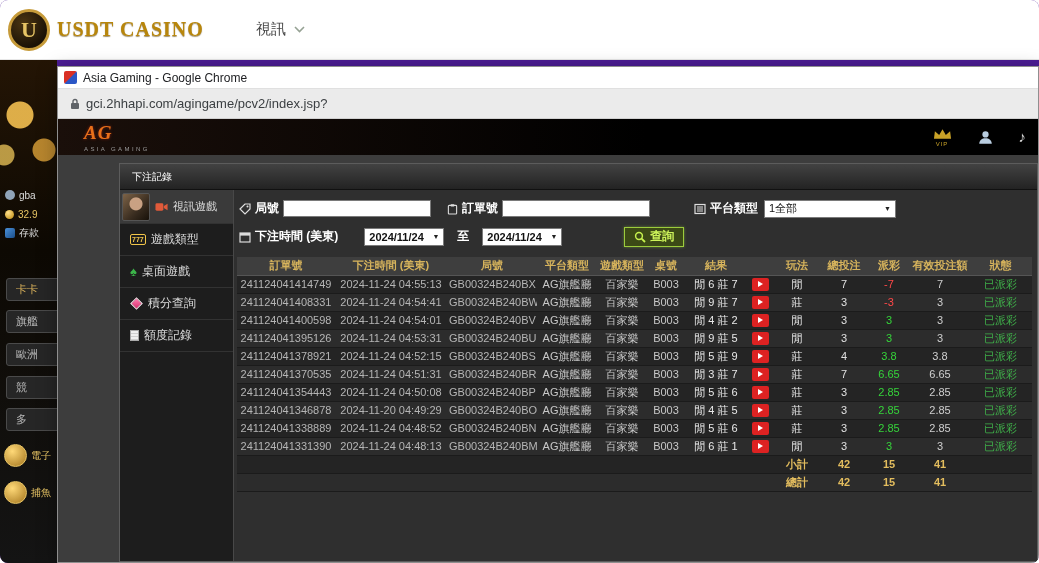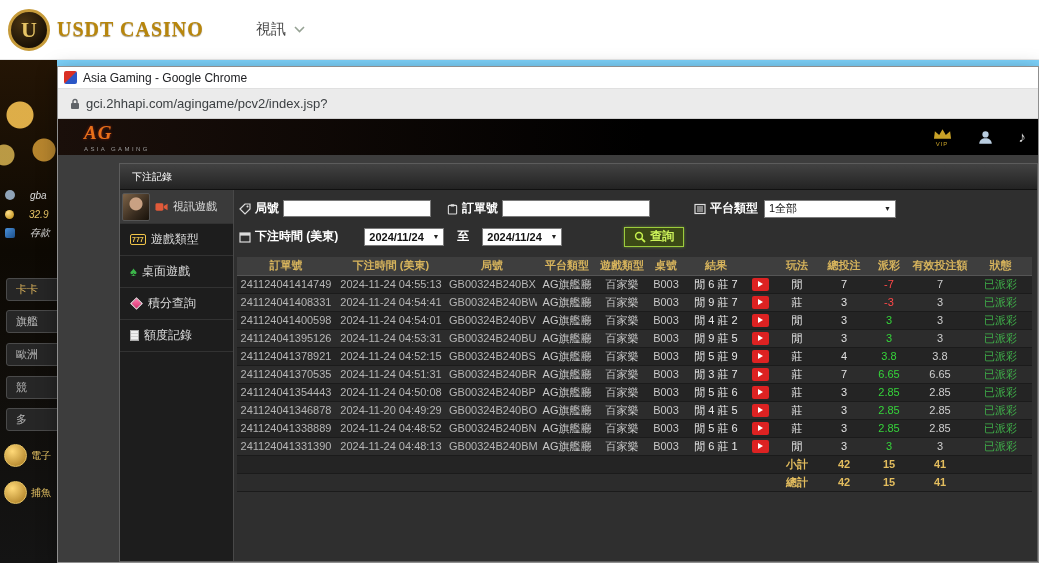--- a/index.html
+++ b/index.html
@@ -1,34 +1,34 @@
 <!DOCTYPE html>
 <html><head>
 <meta charset="utf-8">
 <style>
   * { margin:0; padding:0; box-sizing:border-box; }
   body { font-family:"Liberation Sans","DejaVu Sans",sans-serif; background:#fff; }
-  .stage { position:relative; width:1039px; height:563px; overflow:hidden; background:#7dd3fc; }
+  .stage { position:relative; width:1039px; height:563px; overflow:hidden; background:#4c1d95;border-radius:8px; }
 
   
   .site-nav { position:absolute; left:0; top:0; width:100%; height:60px; background:#fff; border-bottom:1px solid #e7e7e7; display:flex; align-items:center; z-index:1; }
   .logo { display:flex; align-items:center; gap:7px; padding-left:8px; width:228px; }
   .logo-emblem { width:42px; height:42px; border-radius:50%; background:radial-gradient(circle at 35% 30%, #4a3512, #1b1206 72%); border:3px solid #c69b3a; position:relative; flex:none; }
   .logo-emblem::before { content:"U"; position:absolute; inset:0; display:flex; align-items:center; justify-content:center; color:#e7c565; font:bold 22px "Liberation Serif",serif; }
   .logo-text { font:800 20px "Liberation Serif",serif; color:#b8860b; letter-spacing:1px; text-shadow:0 1px 1px rgba(94,67,12,.6); white-space:nowrap; }
   .nav-items { display:flex; margin-left:28px; gap:57px;flex-direction:column; }
   .nav-item { display:flex; align-items:center; gap:8px; font-size:15px; color:#454545; cursor:pointer; white-space:nowrap; }
 
   
   .bg-left { position:absolute; left:0; top:60px; width:57px; height:503px; overflow:hidden; background:
       radial-gradient(circle at 20px 55px, rgba(232,182,76,.95) 0 13px, rgba(232,182,76,0) 14px),
       radial-gradient(circle at 44px 90px, rgba(200,146,50,.9) 0 11px, rgba(200,146,50,0) 12px),
       radial-gradient(circle at 4px 95px, rgba(240,200,90,.75) 0 10px, rgba(240,200,90,0) 11px),
       linear-gradient(180deg,#241505 0%,#0d0903 38%,#141414 100%); }
-  .user-row { position:absolute; left:5px; display:flex; align-items:center; gap:15px; height:14px;font-style:italic; }
+  .user-row { position:absolute; left:5px; display:flex; align-items:center; gap:4px; height:14px; }
   .u-ico { width:10px; height:10px; border-radius:50%; background:#8fa3b8; position:relative; flex:none; }
   .coin-ico { width:9px; height:9px; border-radius:50%; background:radial-gradient(circle at 35% 30%,#ffe08a,#b8860b); flex:none; }
   .dep-ico { width:10px; height:10px; border-radius:2px; background:linear-gradient(135deg,#4a90d9,#1b4f8a); flex:none; }
   .u-txt { font-size:10px; color:#ddd; white-space:nowrap; }
   .u-txt.gold { color:#e8c565; }
   .pill { position:absolute; left:6px; width:74px; height:23px; border:1px solid #4a4a4a; border-radius:3px; background:#262626; color:#b9b9b9; font-size:11px; display:flex; align-items:center; padding-left:9px; cursor:pointer; white-space:nowrap; }
   .pill.gold-t { color:#d8b05a; }
   .mini { position:absolute; left:4px; display:flex; align-items:center; gap:4px; cursor:pointer; }
   .mini-ico { width:23px; height:23px; border-radius:50%; background:radial-gradient(circle at 35% 30%,#ffd978,#a3741c); border:1px solid #e9c565; flex:none; }
   .mini-t { font-size:10px; color:#e8c565; white-space:nowrap; }

